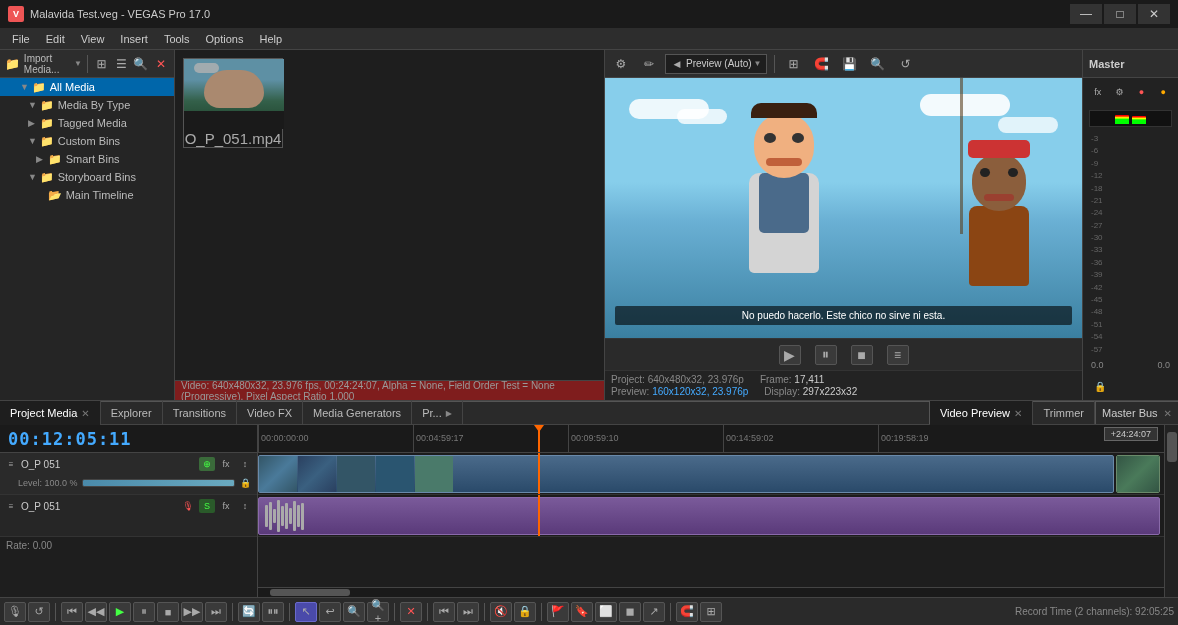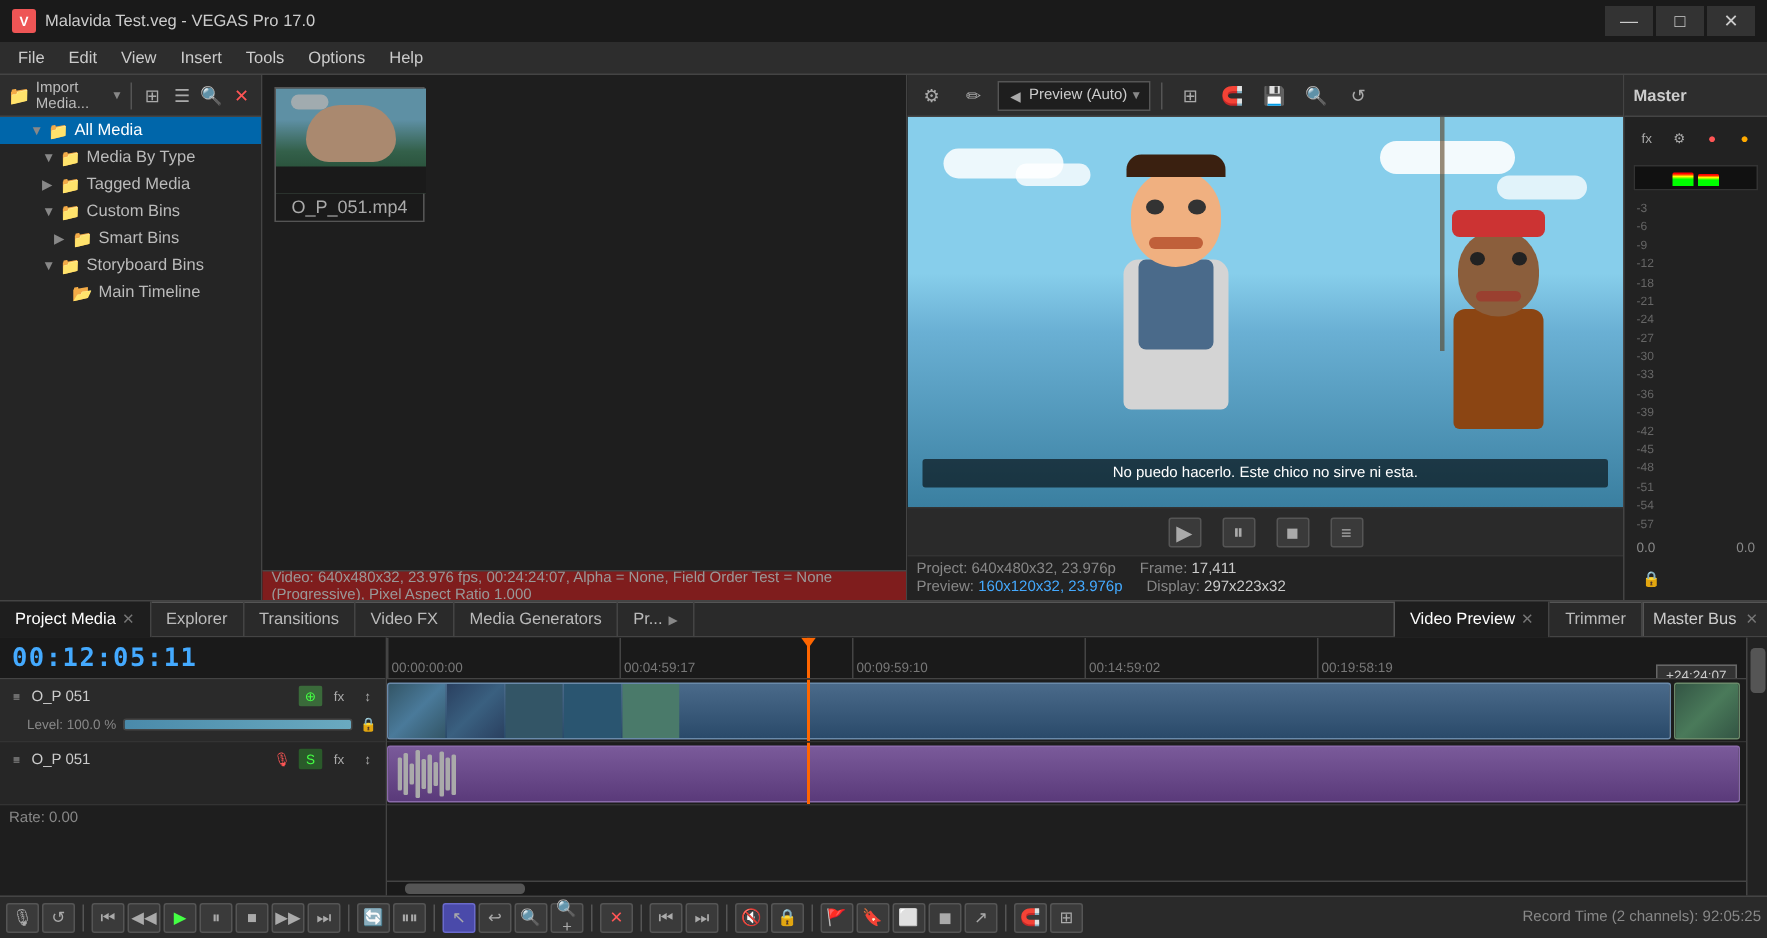--- a/index.html
+++ b/index.html
@@ -147,21 +147,21 @@
       border-bottom: 1px solid #444;
       position: relative;
       overflow: hidden;
     }
     .ruler-mark {
       position: absolute;
       top: 0;
       height: 100%;
       border-left: 1px solid #444;
       display: flex;
-      align-items: flex-end;
+      align-items: center;
       padding-bottom: 2px;
       font-size: 9px;
       color: #777;
       padding-left: 2px;
     }
 
     
     #transport-bar {
       height: 28px;
       background: #2a2a2a;
@@ -305,21 +305,21 @@
           <div class="thumb-img">
 
             <div style="width:100%; height:100%; background:linear-gradient(180deg, #87ceeb 30%, #4a8a6a 60%, #2a5a3a 100%); position:relative; overflow:hidden;">
               <div style="position:absolute; top:15%; left:20%; width:60%; height:55%; background:#f4c4a0; border-radius:30px 30px 20px 20px;"></div>
               <div style="position:absolute; top:5%; left:10%; width:25%; height:15%; background:white; border-radius:10px; opacity:0.8;"></div>
               <div style="position:absolute; top:0; right:0; bottom:0; width:100%; background:rgba(0,0,0,0.3);"></div>
             </div>
             <div class="thumb-bottom" style="width:100%; position:absolute; bottom:0; height:18px; background:#1a1a1a; display:flex; align-items:center; justify-content:center;">
             </div>
           </div>
-          <div style="height:18px; background:#1a1a1a; display:flex; align-items:center; justify-content:center; font-size:12px; color:#aaa; padding:0 2px;">
+          <div style="height:18px; background:#1a1a1a; display:flex; align-items:center; justify-content:center; font-size:15px; color:#aaa; padding:0 2px;">
             <span>O_P_051.mp4</span>
           </div>
         </div>
       </div>
 
       <div style="background:#7f1d1d; padding:2px 6px; font-size:10px; color:#999; border-top:1px solid #444; height:20px; display:flex; align-items:center;">
         <span>Video: 640x480x32, 23.976 fps, 00:24:24:07, Alpha = None, Field Order Test = None (Progressive), Pixel Aspect Ratio 1.000</span>
       </div>
     </div>
 
@@ -544,21 +544,21 @@
 
       <div style="flex:1; background:#1e1e1e; padding:3px 6px; display:flex; align-items:flex-start;">
         <span style="font-size:10px; color:#888;">Rate: 0.00</span>
       </div>
     </div>
 
     <div id="timeline-tracks-area" style="flex:1; display:flex; flex-direction:column; overflow:hidden; position:relative;">
 
       <div id="timeline-ruler" style="height:28px; background:#1a1a1a; border-bottom:1px solid #444; position:relative; overflow:hidden; display:flex; align-items:center;">
 
-        <div style="position:absolute; right:6px; top:18px; background:#333; border:1px solid #666; padding:1px 6px; font-size:9px; color:#ccc; z-index:5;">
+        <div style="position:absolute; right:6px; top:2px; background:#333; border:1px solid #666; padding:1px 6px; font-size:9px; color:#ccc; z-index:5;">
           <span>+24:24:07</span>
         </div>
 
         <div style="position:absolute; left:0; top:0; right:0; bottom:0;">
           <div class="ruler-mark" style="left:0px;">
               <span>00:00:00:00</span>
             </div>
           <div class="ruler-mark" style="left:155px;">
               <span>00:04:59:17</span>
             </div>

